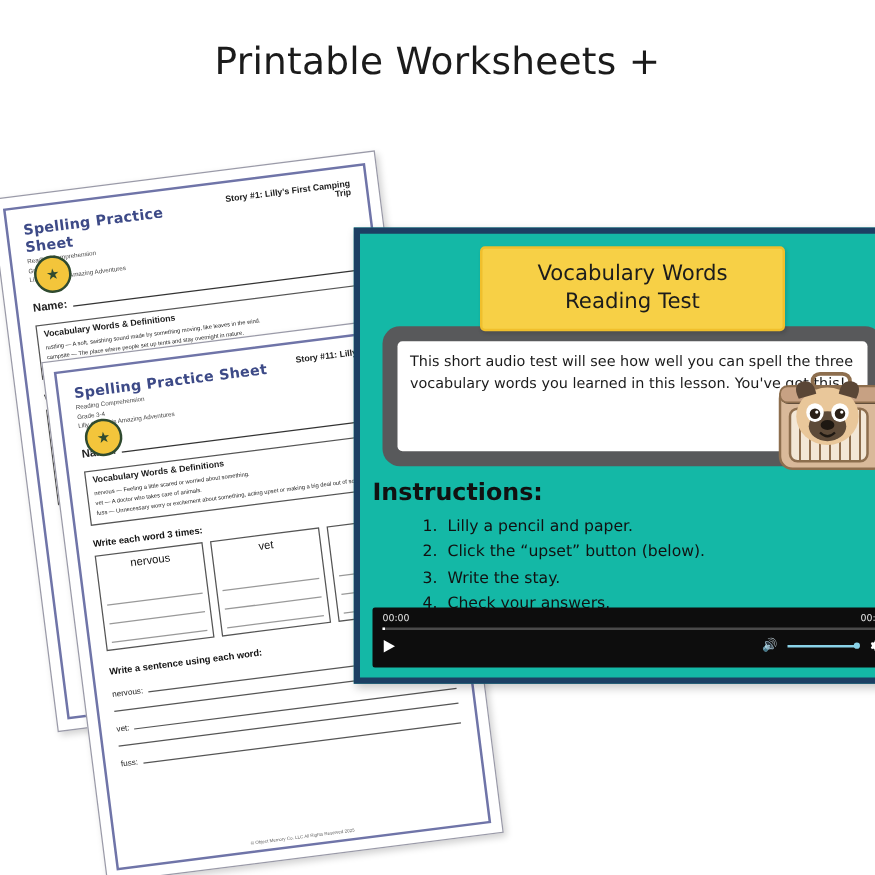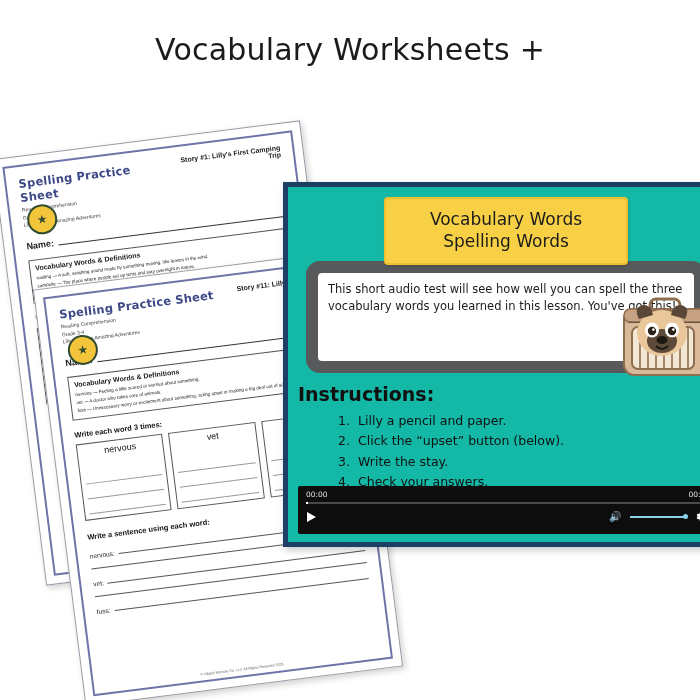--- a/index.html
+++ b/index.html
@@ -344,21 +344,21 @@
     color: #fff;
   }
   .spk { color:#fff; font-size: 10px; line-height: 1; }
 </style>
 </head>
 <body>
 
 <div id="stage">
 
   <div class="heading">
-    <span>Vocabulary Worksheets +</span>
+    <span>Printable Worksheets +</span>
   </div>
 
   <div class="sheet sheet1">
     <div class="sheet-inner">
       <div class="ws-top">
         <div>
           <div class="ws-title">Spelling Practice Sheet</div>
           <div class="ws-sub">
             <div>Reading Comprehension</div>
             <div>Grade 3-4</div>
@@ -487,21 +487,21 @@
 
       <div class="ws-footer">© Object Memory Co. LLC All Rights Reserved 2025</div>
     </div>
   </div>
 
   <div class="video-card">
     <div class="vc-inner">
 
       <div class="yellow-banner">
         <div>Vocabulary Words</div>
-        <div>Spelling Words</div>
+        <div>Reading Test</div>
       </div>
 
       <div class="gray-panel">
         <div class="gray-panel-in">This short audio test will see how well you can spell the three vocabulary words you learned in this lesson. You've got this!</div>
       </div>
 
       <svg class="dog" viewBox="0 0 108 110">
         <rect x="14" y="26" width="84" height="66" rx="10" fill="#d9b99a" stroke="#8d6e4e" stroke-width="2"></rect>
         <rect x="14" y="26" width="84" height="14" rx="7" fill="#c9a establishing"></rect>
         <rect x="14" y="26" width="84" height="13" rx="6" fill="#c7a183" stroke="#8d6e4e" stroke-width="1.5"></rect>

